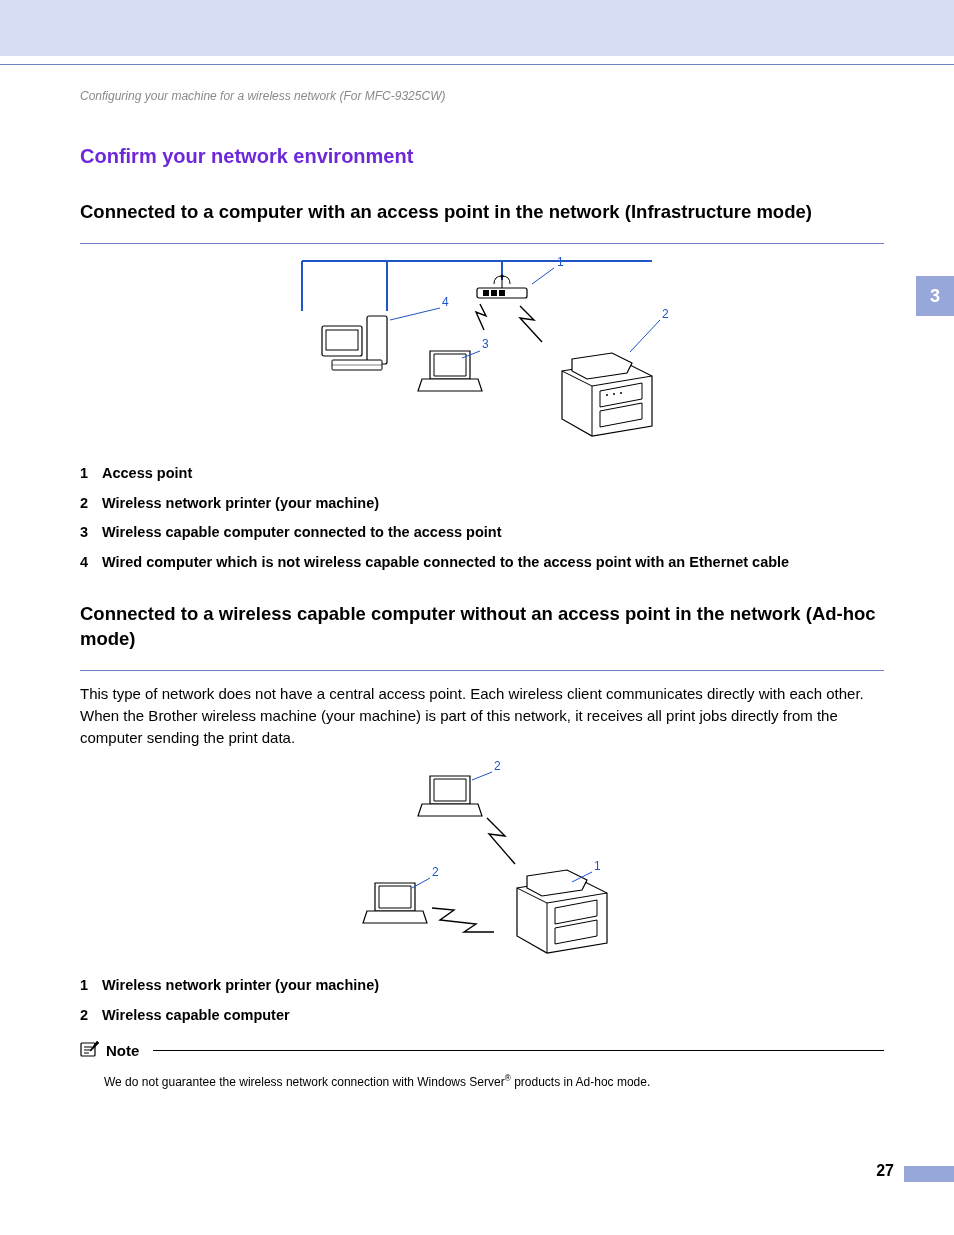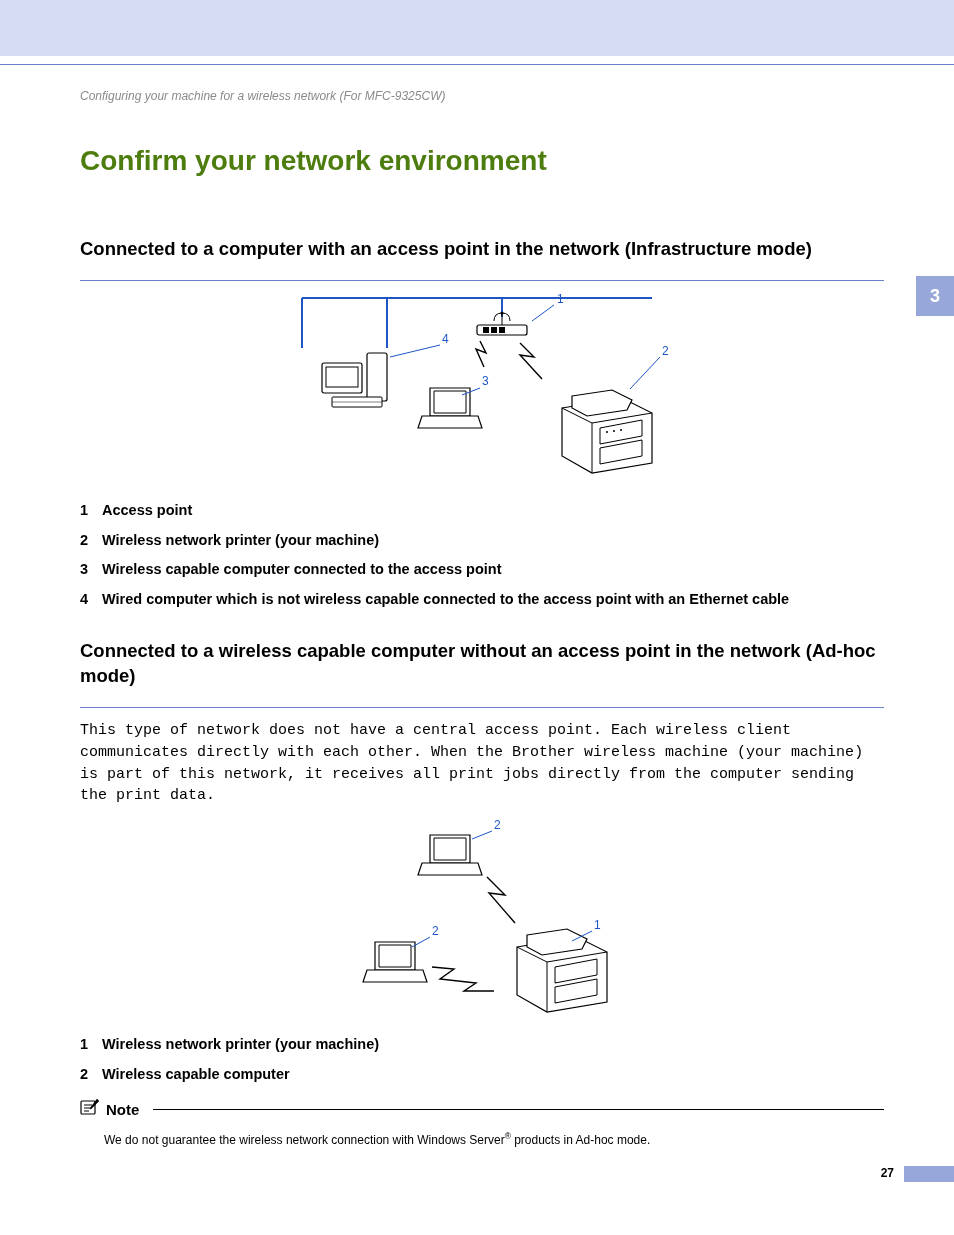--- a/index.html
+++ b/index.html
@@ -37,24 +37,24 @@
     .content {
       padding: 24px 70px 0 80px;
     }
     .breadcrumb {
       font-size: 12px;
       color: #8a8a8a;
       margin-bottom: 42px;
       font-style: italic;
     }
     h1 {
-      font-size: 28px;
-      font-weight: bold;
-      color: #4d7c0f;
-      margin-bottom: 60px;
+      font-size: 20px;
+      font-weight: bold;
+      color: #6d28d9;
+      margin-bottom: 32px;
     }
     h2 {
       font-size: 18.5px;
       font-weight: bold;
       color: #000;
       line-height: 1.35;
       padding-bottom: 18px;
       border-bottom: 1px solid #6a7fc4;
       margin-bottom: 12px;
     }
@@ -78,21 +78,20 @@
     }
     .legend .num {
       min-width: 22px;
       flex-shrink: 0;
     }
     .body-text {
       font-size: 15px;
       color: #000;
       line-height: 1.45;
       margin-bottom: 0;
-      font-family: Liberation Mono, monospace;
     }
     .note-block {
       margin-top: 6px;
     }
     .note-head {
       display: flex;
       align-items: center;
       gap: 6px;
     }
     .note-label {
@@ -109,21 +108,21 @@
     .note-text {
       font-size: 12px;
       color: #000;
       line-height: 1.5;
       margin: 10px 0 0 24px;
     }
     .page-num {
       position: absolute;
       right: 60px;
       bottom: 55px;
-      font-size: 12px;
+      font-size: 16px;
       font-weight: bold;
       color: #000;
     }
     .page-num-band {
       position: absolute;
       right: 0;
       bottom: 53px;
       width: 50px;
       height: 16px;
       background: #97a7da;

